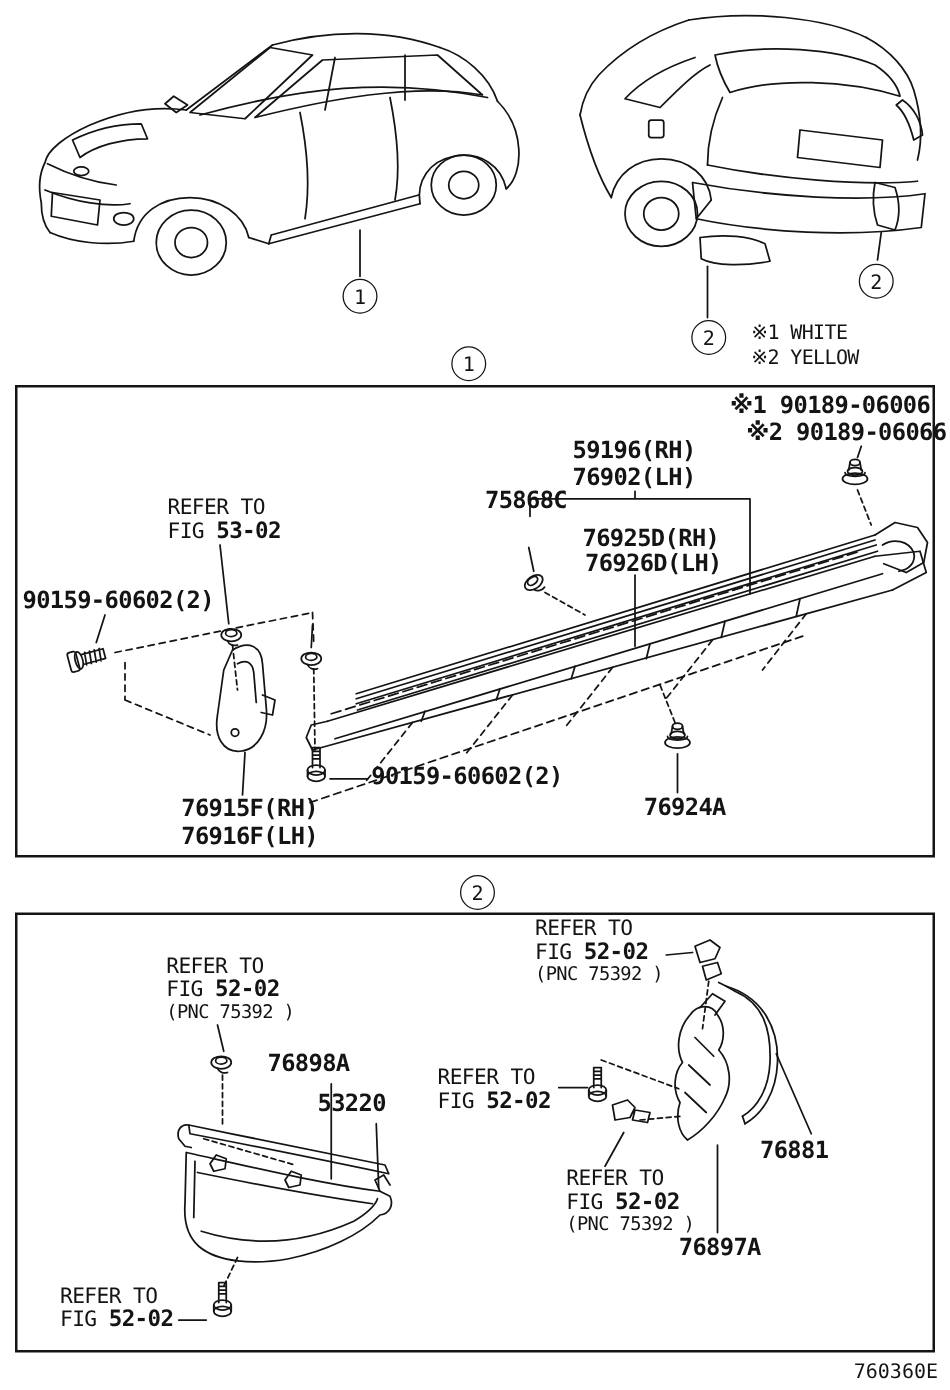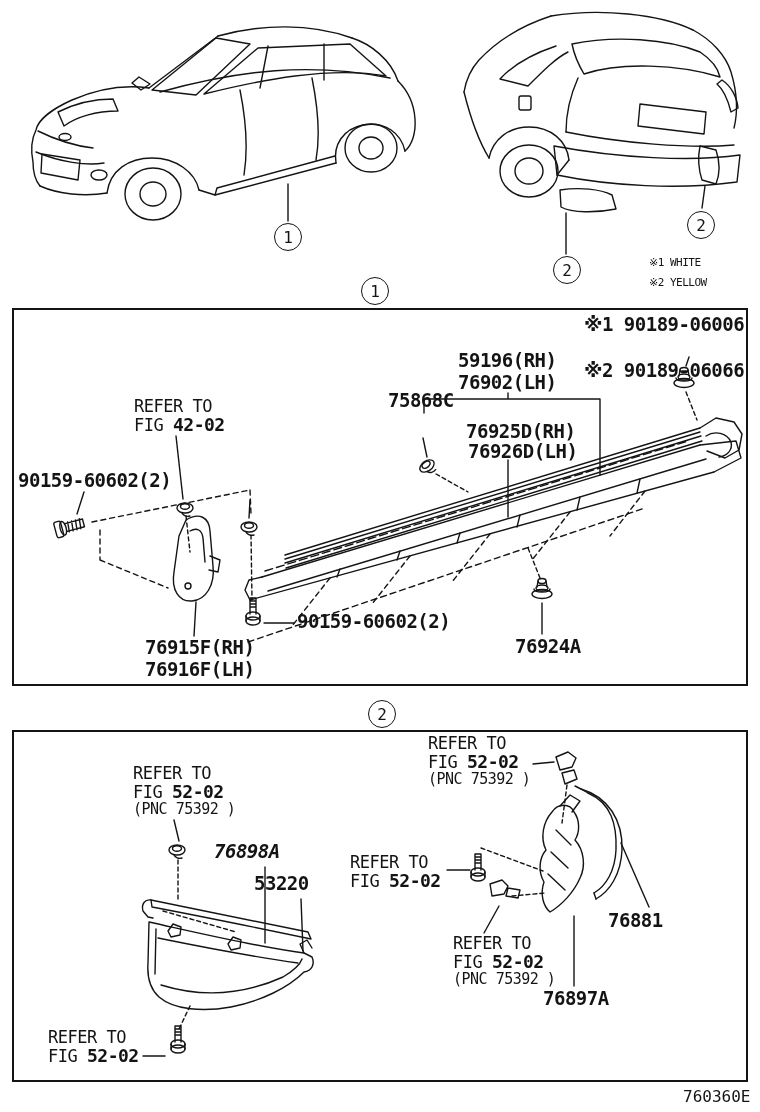--- a/index.html
+++ b/index.html
@@ -7,21 +7,21 @@
         font-family:"DejaVu Sans Mono","DejaVu Sans",monospace;color:#141414;}
   #art{position:absolute;left:0;top:0;}
   .frame{position:absolute;border:2px solid #141414;}
   .lbl{position:absolute;white-space:nowrap;line-height:21px;}
   .b{font-weight:bold;font-size:19px;letter-spacing:-0.5px;text-align:right;}
   .r{font-size:17px;line-height:17.5px;letter-spacing:-0.5px;}
   .r .num{font-weight:bold;font-size:18px;}
   .r .pnc{font-size:15px;letter-spacing:-0.5px;}
   .co{position:absolute;width:26px;height:26px;border:1.6px solid #141414;border-radius:50%;
       display:flex;align-items:center;justify-content:center;font-size:16px;background:#fff;}
-  .note{position:absolute;font-size:11px;letter-spacing:-0.5px;white-space:nowrap;margin-left:48px;}
+  .note{position:absolute;font-size:16px;letter-spacing:-0.5px;white-space:nowrap;}
   .footer-code{position:absolute;font-size:16px;letter-spacing:0;}
 </style>
 </head>
 <body>
 
 <div id="page">
 
   <svg id="art" width="760" height="1112" viewBox="0 0 760 1112" fill="none" stroke="#141414" stroke-width="1.4" stroke-linecap="round" stroke-linejoin="round">
     <defs>
       <g id="clip">
@@ -198,26 +198,26 @@
   <div class="note" style="left:601px;top:276px;">※2 YELLOW</div>
 
   <div class="co" style="left:361px;top:277px;">
       <span>1</span>
     </div>
   <div class="co" style="left:368px;top:700px;">
       <span>2</span>
     </div>
 
   <div class="lbl b" style="left:584px;top:314px;">※1 90189-06006</div>
-  <div class="lbl b" style="left:584px;top:336px;margin-top:24px;">※2 90189-06066</div>
+  <div class="lbl b" style="left:597px;top:336px;">※2 90189-06066</div>
   <div class="lbl b" style="left:458px;top:350px;">59196(RH)</div>
   <div class="lbl b" style="left:458px;top:372px;">76902(LH)</div>
   <div class="lbl r" style="left:134px;top:398px;">
     <div>REFER TO</div>
-    <div><span>FIG</span> <span class="num">42-02</span></div>
+    <div><span>FIG</span> <span class="num">53-02</span></div>
   </div>
   <div class="lbl b" style="left:388px;top:390px;">75868C</div>
   <div class="lbl b" style="left:466px;top:421px;">76925D(RH)</div>
   <div class="lbl b" style="left:468px;top:441px;">76926D(LH)</div>
   <div class="lbl b" style="left:18px;top:470px;">90159-60602(2)</div>
   <div class="lbl b" style="left:297px;top:611px;">90159-60602(2)</div>
   <div class="lbl b" style="left:145px;top:637px;">76915F(RH)</div>
   <div class="lbl b" style="left:145px;top:659px;">76916F(LH)</div>
   <div class="lbl b" style="left:515px;top:636px;">76924A</div>
 
@@ -237,20 +237,20 @@
   </div>
   <div class="lbl r" style="left:453px;top:935px;">
     <div>REFER TO</div>
     <div><span>FIG</span> <span class="num">52-02</span></div>
     <div class="pnc">(PNC 75392 )</div>
   </div>
   <div class="lbl r" style="left:48px;top:1029px;">
     <div>REFER TO</div>
     <div><span>FIG</span> <span class="num">52-02</span></div>
   </div>
-  <div class="lbl b" style="left:214px;top:841px;font-style:italic;">76898A</div>
+  <div class="lbl b" style="left:214px;top:841px;">76898A</div>
   <div class="lbl b" style="left:254px;top:873px;">53220</div>
   <div class="lbl b" style="left:608px;top:910px;">76881</div>
   <div class="lbl b" style="left:543px;top:988px;">76897A</div>
 
   <div class="footer-code" style="left:683px;top:1087px;text-align:right;">760360E</div>
 
 </div>
 
 </body></html>

